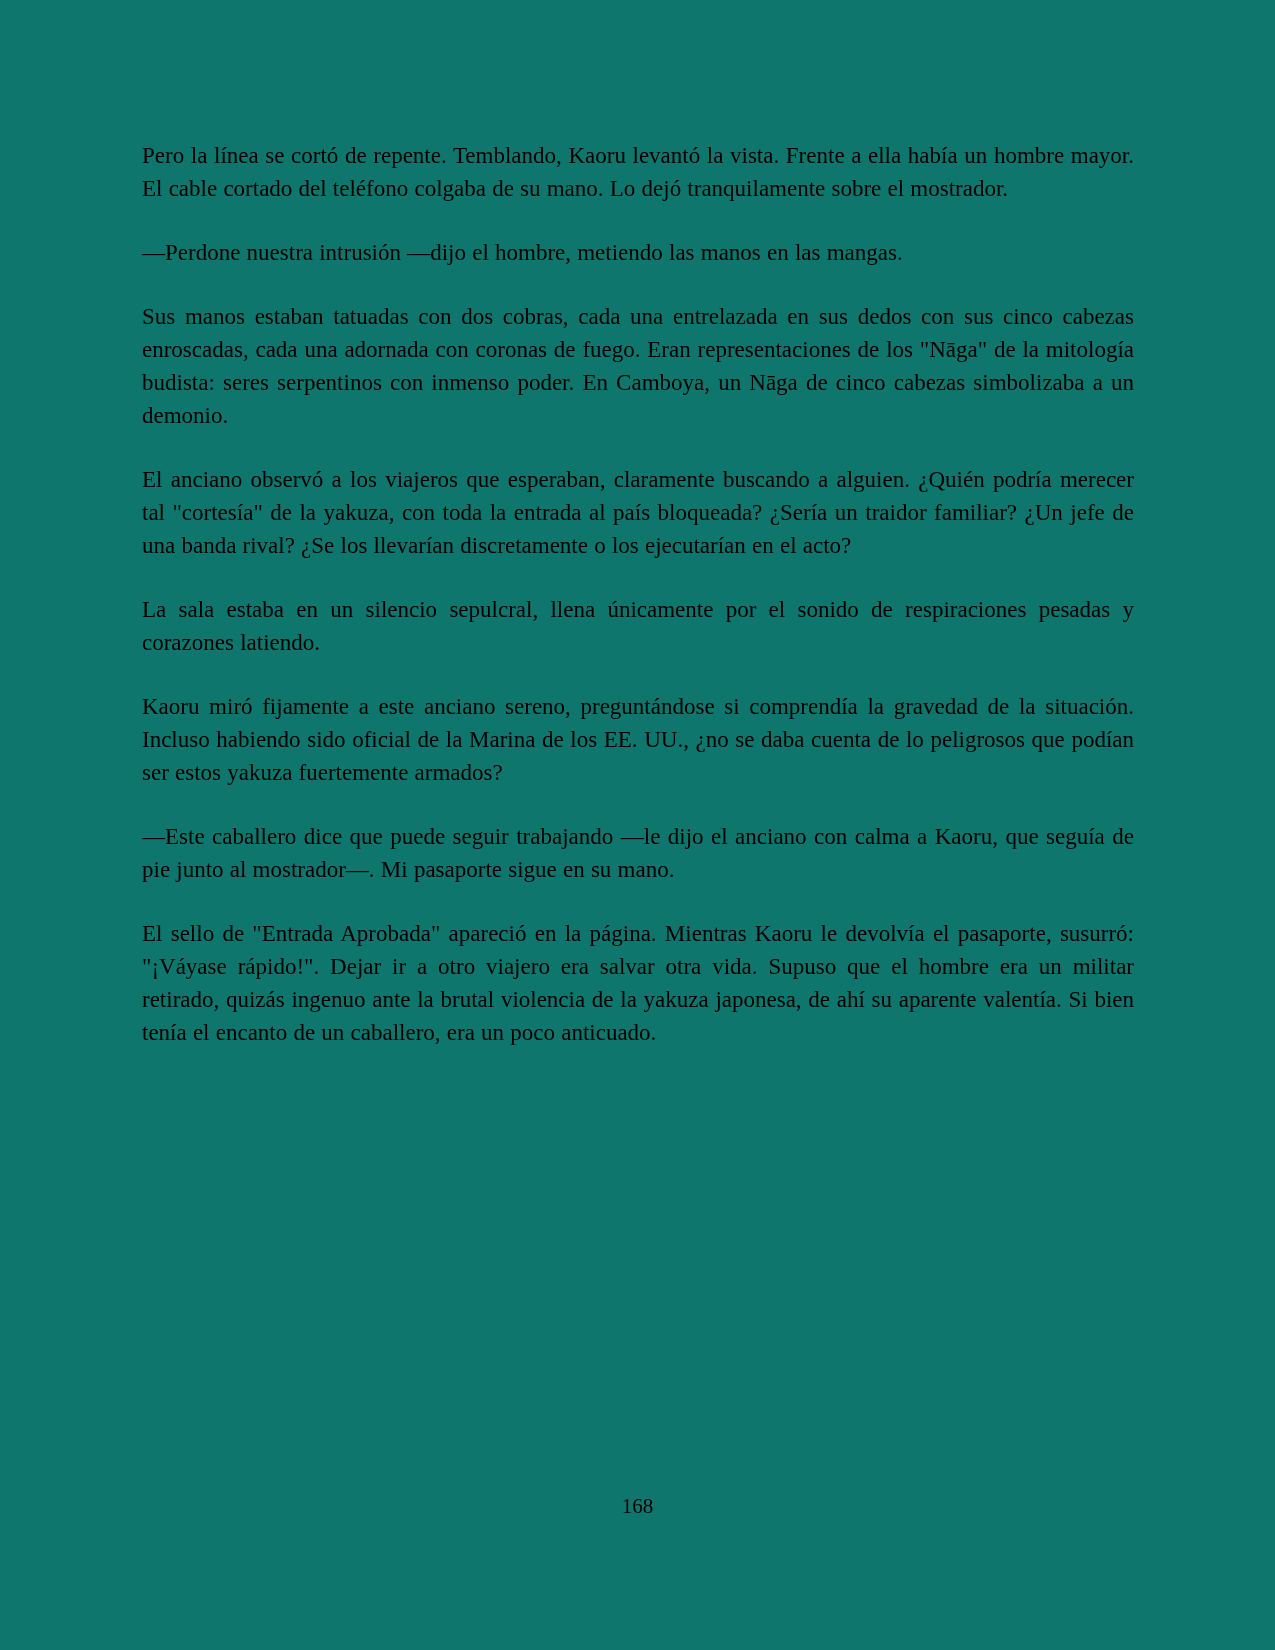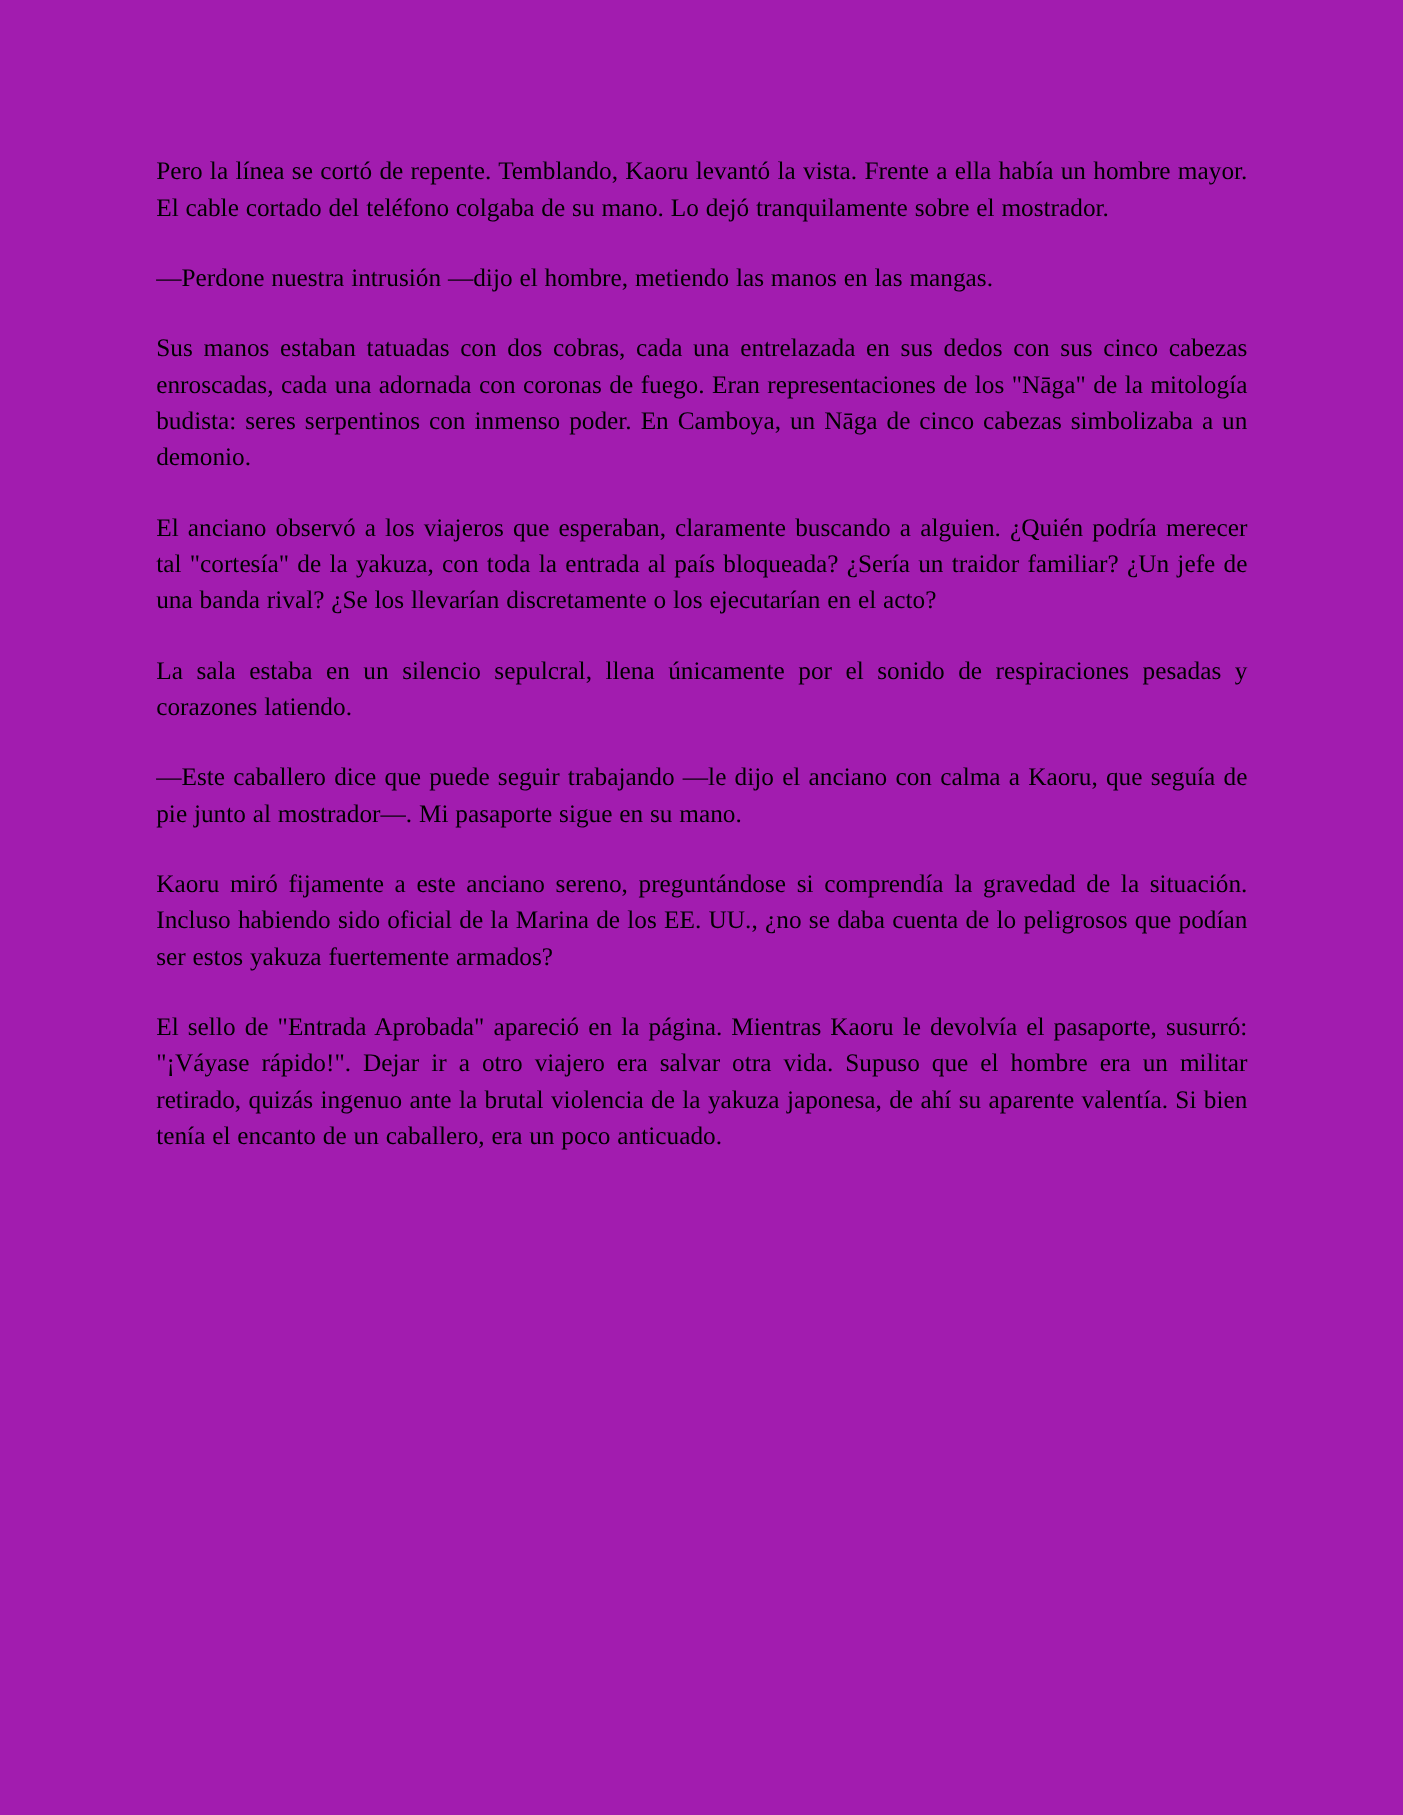--- a/index.html
+++ b/index.html
@@ -6,21 +6,21 @@
   html, body {
     margin: 0;
     padding: 0;
     background: #ffffff;
   }
   .page {
     position: relative;
     width: 1275px;
     height: 1650px;
     margin: 0 auto;
-    background: #a21caf;
+    background: #0f766e;
     color: #000000;
     font-family: "Liberation Serif", "DejaVu Serif", serif;
     overflow: hidden;
   }
   .content {
     position: absolute;
     left: 142px;
     top: 139px;
     width: 992px;
   }
@@ -45,17 +45,18 @@
 </head>
 <body>
 
 <div class="page">
   <div class="content">
     <p>Pero la línea se cortó de repente. Temblando, Kaoru levantó la vista. Frente a ella había un hombre mayor. El cable cortado del teléfono colgaba de su mano. Lo dejó tranquilamente sobre el mostrador.</p>
     <p>—Perdone nuestra intrusión —dijo el hombre, metiendo las manos en las mangas.</p>
     <p>Sus manos estaban tatuadas con dos cobras, cada una entrelazada en sus dedos con sus cinco cabezas enroscadas, cada una adornada con coronas de fuego. Eran representaciones de los "Nāga" de la mitología budista: seres serpentinos con inmenso poder. En Camboya, un Nāga de cinco cabezas simbolizaba a un demonio.</p>
     <p>El anciano observó a los viajeros que esperaban, claramente buscando a alguien. ¿Quién podría merecer tal "cortesía" de la yakuza, con toda la entrada al país bloqueada? ¿Sería un traidor familiar? ¿Un jefe de una banda rival? ¿Se los llevarían discretamente o los ejecutarían en el acto?</p>
     <p>La sala estaba en un silencio sepulcral, llena únicamente por el sonido de respiraciones pesadas y corazones latiendo.</p>
+    <p>Kaoru miró fijamente a este anciano sereno, preguntándose si comprendía la gravedad de la situación. Incluso habiendo sido oficial de la Marina de los EE. UU., ¿no se daba cuenta de lo peligrosos que podían ser estos yakuza fuertemente armados?</p>
     <p>—Este caballero dice que puede seguir trabajando —le dijo el anciano con calma a Kaoru, que seguía de pie junto al mostrador—. Mi pasaporte sigue en su mano.</p>
-    <p>Kaoru miró fijamente a este anciano sereno, preguntándose si comprendía la gravedad de la situación. Incluso habiendo sido oficial de la Marina de los EE. UU., ¿no se daba cuenta de lo peligrosos que podían ser estos yakuza fuertemente armados?</p>
     <p>El sello de "Entrada Aprobada" apareció en la página. Mientras Kaoru le devolvía el pasaporte, susurró: "¡Váyase rápido!". Dejar ir a otro viajero era salvar otra vida. Supuso que el hombre era un militar retirado, quizás ingenuo ante la brutal violencia de la yakuza japonesa, de ahí su aparente valentía. Si bien tenía el encanto de un caballero, era un poco anticuado.</p>
   </div>
+  <div class="page-number">168</div>
 </div>
 
 </body></html>

